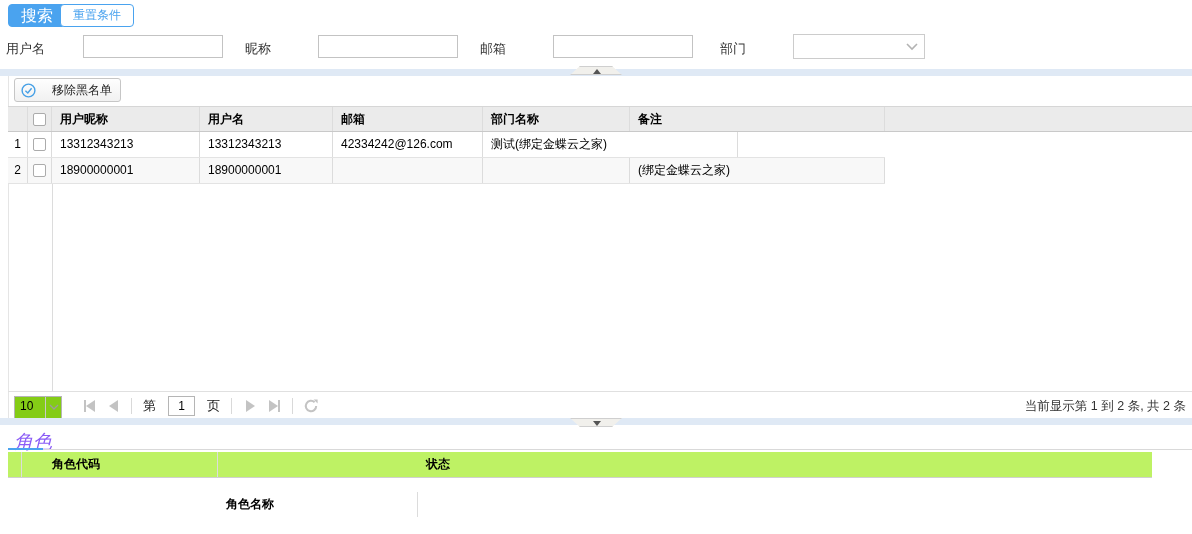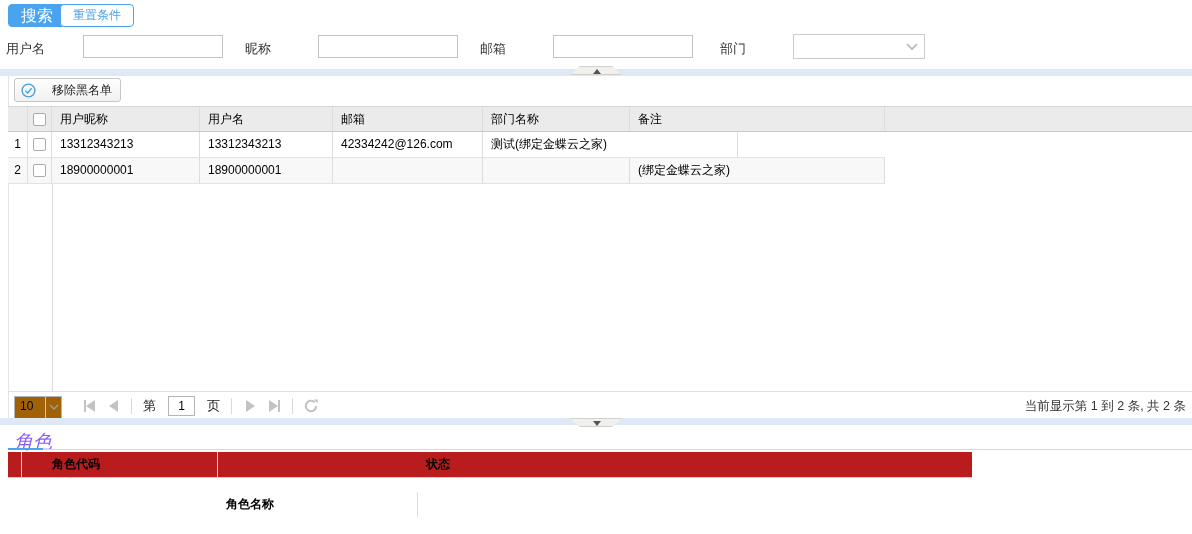--- a/index.html
+++ b/index.html
@@ -36,60 +36,60 @@
   
   .grid-left-border { position:absolute; left:8px; top:76px; width:1px; height:342px; background:#e5e5e5; }
 
   .btn-remove { position:absolute; left:14px; top:78px; height:24px; padding:0 8px 0 6px;
     background:linear-gradient(#fefefe,#f1f1f1); border:1px solid #c6c6c6; border-radius:3px;
     font-size:12px; line-height:22px; cursor:pointer; display:flex; align-items:center; gap:16px; color:#222; }
 
   
   .uhdr { position:absolute; left:8px; top:106px; width:1184px; height:26px;
     background:#ebebeb; border-top:1px solid #d6d6d6; border-bottom:1px solid #c9c9c9; display:flex; }
-  .uhdr .cell { font-weight:normal; }
+  .uhdr .cell { font-weight:bold; }
   .urow { position:absolute; left:8px; width:877px; height:26px; display:flex;
     border-bottom:1px solid #e3e3e3; background:#fff; }
   .urow.alt { background:#f8f8f8; }
   .cell { height:100%; line-height:25px; padding:0 4px 0 8px; overflow:hidden;
     white-space:nowrap; border-right:1px solid #dcdcdc; flex:none; }
   .c-num { width:20px; text-align:center; padding:0; }
   .c-chk { width:24px; display:flex; align-items:center; justify-content:center; padding:0; }
   .c-nick { width:148px; }
   .c-user { width:133px; }
   .c-mail { width:150px; }
   .c-dept { width:147px; }
   .c-rem  { width:255px; }
   .hdr-rest { flex:1; border-right:none; }
   .chk { width:13px; height:13px; background:#fff; border:1px solid #ababab; border-radius:2px; cursor:pointer; }
   .frozen-line { position:absolute; left:52px; top:184px; width:1px; height:207px; background:#dcdcdc; }
 
   
   .pager { position:absolute; left:8px; top:391px; width:1184px; height:27px;
     border-top:1px solid #e0e0e0; display:flex; align-items:center; }
   .pagesize { position:absolute; left:6px; top:4px; width:48px; height:23px;
-    border:1px solid #b5b5b5; background:#a16207; display:flex; cursor:pointer; }
+    border:1px solid #b5b5b5; background:#84cc16; display:flex; cursor:pointer; }
   .pagesize .val { flex:1; line-height:19px; padding-left:5px; }
   .pagesize .dd { width:16px; border-left:1px solid #c9c9c9; display:flex; align-items:center; justify-content:center; }
   .pg-icons { position:absolute; left:72px; top:0; height:27px; display:flex; align-items:center; gap:6px; }
   .pg-btn { display:flex; align-items:center; justify-content:center; width:18px; height:18px; cursor:pointer; }
   .tri-l { width:0; height:0; border-top:6px solid transparent; border-bottom:6px solid transparent; border-right:9px solid #c3c3c3; }
   .tri-r { width:0; height:0; border-top:6px solid transparent; border-bottom:6px solid transparent; border-left:9px solid #c3c3c3; }
   .bar { width:2px; height:12px; background:#c3c3c3; }
   .pg-sep { width:1px; height:16px; background:#d9d9d9; margin:0 3px; }
   .pg-text { font-size:13px; color:#222; margin:0 2px; }
   .page-input { width:27px; height:20px; border:1px solid #b5b5b5; text-align:center; font-size:12px; margin:0 4px; }
   .pg-status { position:absolute; right:6px; top:6px; font-size:12.5px; color:#333;text-align:right; }
 
   
   .role-tab { position:absolute; left:14px; top:429px; font-size:19px; color:#8b5cf6; cursor:pointer;font-style:italic; }
   .role-tabline { position:absolute; left:8px; top:449px; width:1184px; height:1px; background:#d9d9d9; }
   .role-tabline-active { position:absolute; left:8px; top:448px; width:35px; height:2px; background:#4aa3ef; }
-  .rhdr { position:absolute; left:8px; top:452px; width:964px; height:26px;
-    background:#b91c1c; border-bottom:1px solid #d0d0d0; display:flex; }
+  .rhdr { position:absolute; left:8px; top:452px; width:1144px; height:26px;
+    background:#bef264; border-bottom:1px solid #d0d0d0; display:flex; }
   .rhdr .cell { font-weight:bold; }
   .rc-num { width:14px; padding:0; }
   .rc-code { width:196px; padding-left:30px; }
   .rc-name { width:200px;margin-top:40px; }
   .rc-status { width:260px; border-right:none; }
   svg { display:block; }
 </style>
 </head>
 <body>
 

